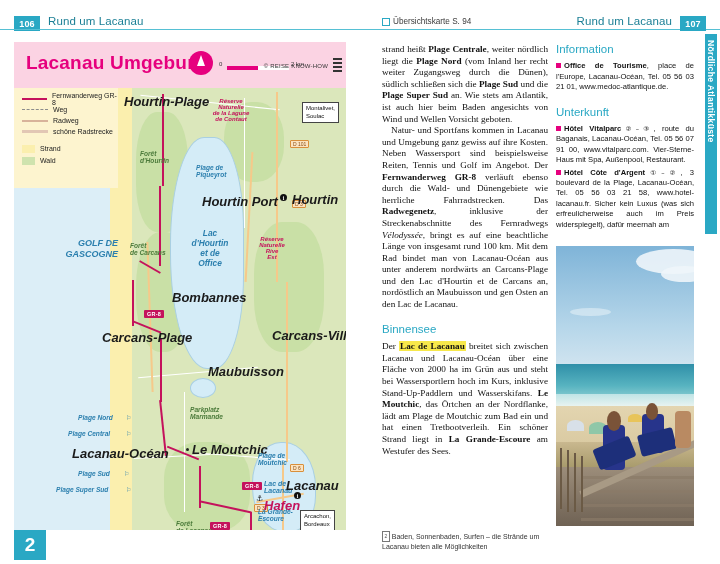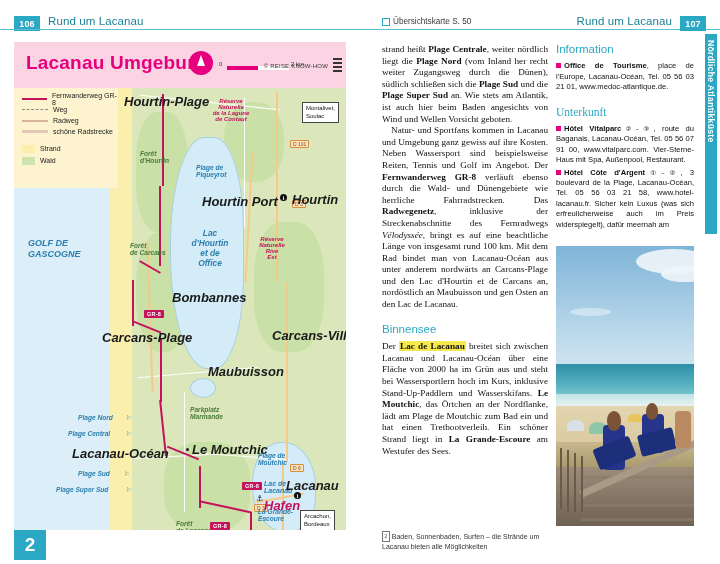--- a/index.html
+++ b/index.html
@@ -157,21 +157,21 @@
     position:absolute;font-family:"Liberation Sans",sans-serif;color:#1a1a1a;
     font-size:7px;white-space:nowrap;
   }
   .mlabel.town{font-weight:bold;font-size:13px;font-style:italic;}
   .mlabel.water{color:#2b7fae;font-style:italic;font-weight:bold;}
   .mlabel.forestlbl{color:#4b7a3a;font-style:italic;font-weight:bold;font-size:6.6px;}
   .mlabel.reservelbl{color:#c4125c;font-style:italic;font-weight:bold;font-size:6px;text-align:center;}
   .mlabel.beach{color:#2b7fae;font-style:italic;font-weight:bold;font-size:6.6px;}
   .mlabel.ocean-name{
     color:#2b7fae;font-style:italic;font-weight:bold;font-size:9px;
-    line-height:11px;text-align:left;
+    line-height:11px;text-align:right;
   }
   .mbox{
     position:absolute;background:#fff;border:1px solid #444;
     font-family:"Liberation Sans",sans-serif;font-size:6px;color:#111;
     padding:2px 3px;line-height:7.5px;white-space:nowrap;
   }
   .mdot{position:absolute;width:3px;height:3px;border-radius:50%;background:#222;}
   .infoicon{
     position:absolute;width:7px;height:7px;border-radius:50%;background:#111;color:#fff;
     font-family:"Liberation Serif",serif;font-size:5.5px;font-weight:bold;
@@ -210,21 +210,21 @@
   
   .sidebar{
     position:absolute;left:556px;top:44px;width:138px;
     font-family:"Liberation Sans",sans-serif;font-size:7.6px;line-height:10.4px;color:#111;
     text-align:justify;
   }
   .sb-head{
     font-family:"Liberation Sans",sans-serif;font-size:11.5px;color:#2aa8c4;
     margin:0 0 7px 0;font-weight:normal;
   }
-  .sb-head.second{margin-top:14px;font-family:Liberation Serif, serif;}
+  .sb-head.second{margin-top:14px;}
   .sb-entry{margin:0 0 2px 0;}
   .bullet{
     display:inline-block;width:5px;height:5px;background:#e6007e;margin-right:3px;
     vertical-align:0px;
   }
   .sb-entry b{font-weight:bold;}
   .cat{font-family:"DejaVu Sans",sans-serif;font-size:6.6px;}
 
   
   .photo{
@@ -431,21 +431,21 @@
   <div class="right-page">
     <div class="head">
       <div class="head-rule"></div>
       <div class="runhead runhead-right">Rund um Lacanau</div>
       <div class="folio folio-right">107</div>
     </div>
   </div>
 
   <div class="xref">
     <span class="sq"></span>
-    <span>Übersichtskarte S. 50</span>
+    <span>Übersichtskarte S. 94</span>
   </div>
 
   <div class="thumbtab">
     <span>Nördliche Atlantikküste</span>
   </div>
 
   <div class="bodycol">
     <p>strand heißt <b>Plage Centrale</b>, weiter nördlich liegt die <b>Plage Nord</b> (vom Inland her recht weiter Zugangsweg durch die Dünen), südlich schließen sich die <b>Plage Sud</b> und die <b>Plage Super Sud</b> an. Wie stets am Atlantik, ist auch hier beim Baden angesichts von Wind und Wellen Vorsicht geboten.</p>
     <p>Natur- und Sportfans kommen in Lacanau und Umgebung ganz gewiss auf ihre Kosten. Neben Wassersport sind beispielsweise Reiten, Tennis und Golf im Angebot. Der <b>Fernwanderweg GR-8</b> verläuft ebenso durch die Wald- und Dünengebiete wie herrliche Fahrradstrecken. Das <b>Radwegenetz</b>, inklusive der Streckenabschnitte des Fernradwegs <i>Vélodyssée</i>, bringt es auf eine beachtliche Länge von insgesamt rund 100 km. Mit dem Rad bindet man von Lacanau-Océan aus unter anderem nordwärts an Carcans-Plage und den Lac d'Hourtin et de Carcans an, nordöstlich an Maubuisson und gen Osten an den Lac de Lacanau.</p>
     <div class="subhead">Binnensee</div>

